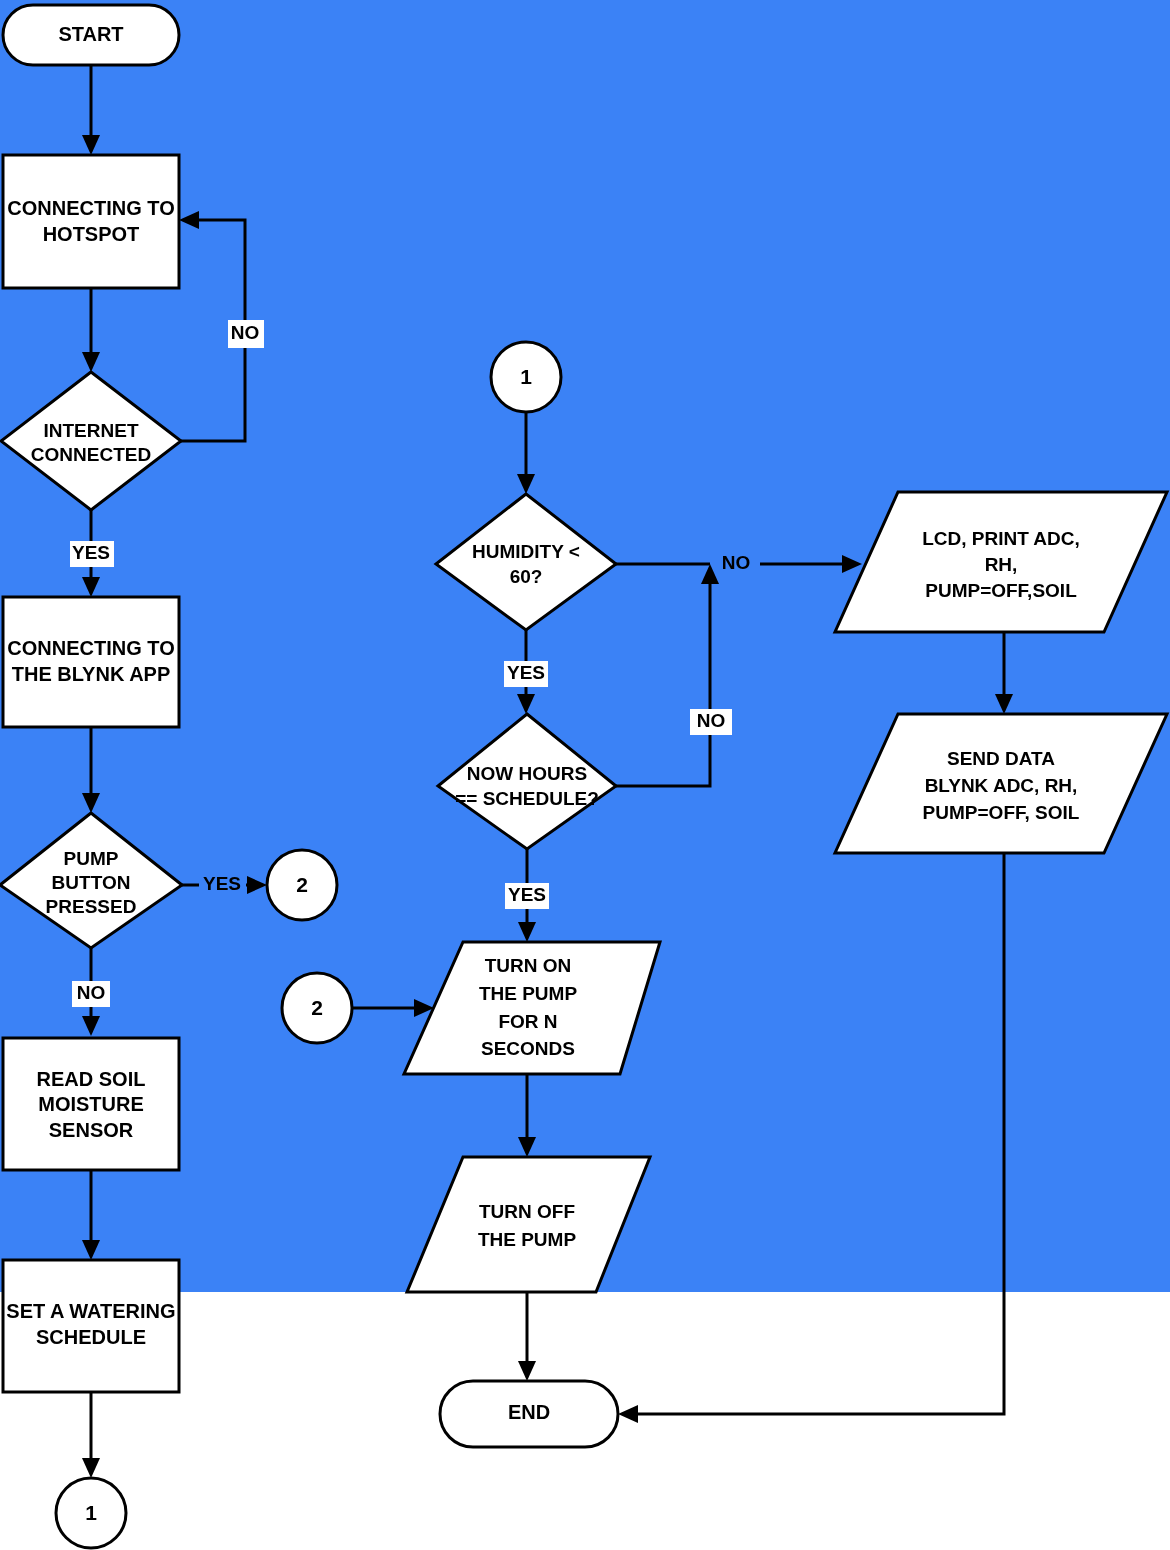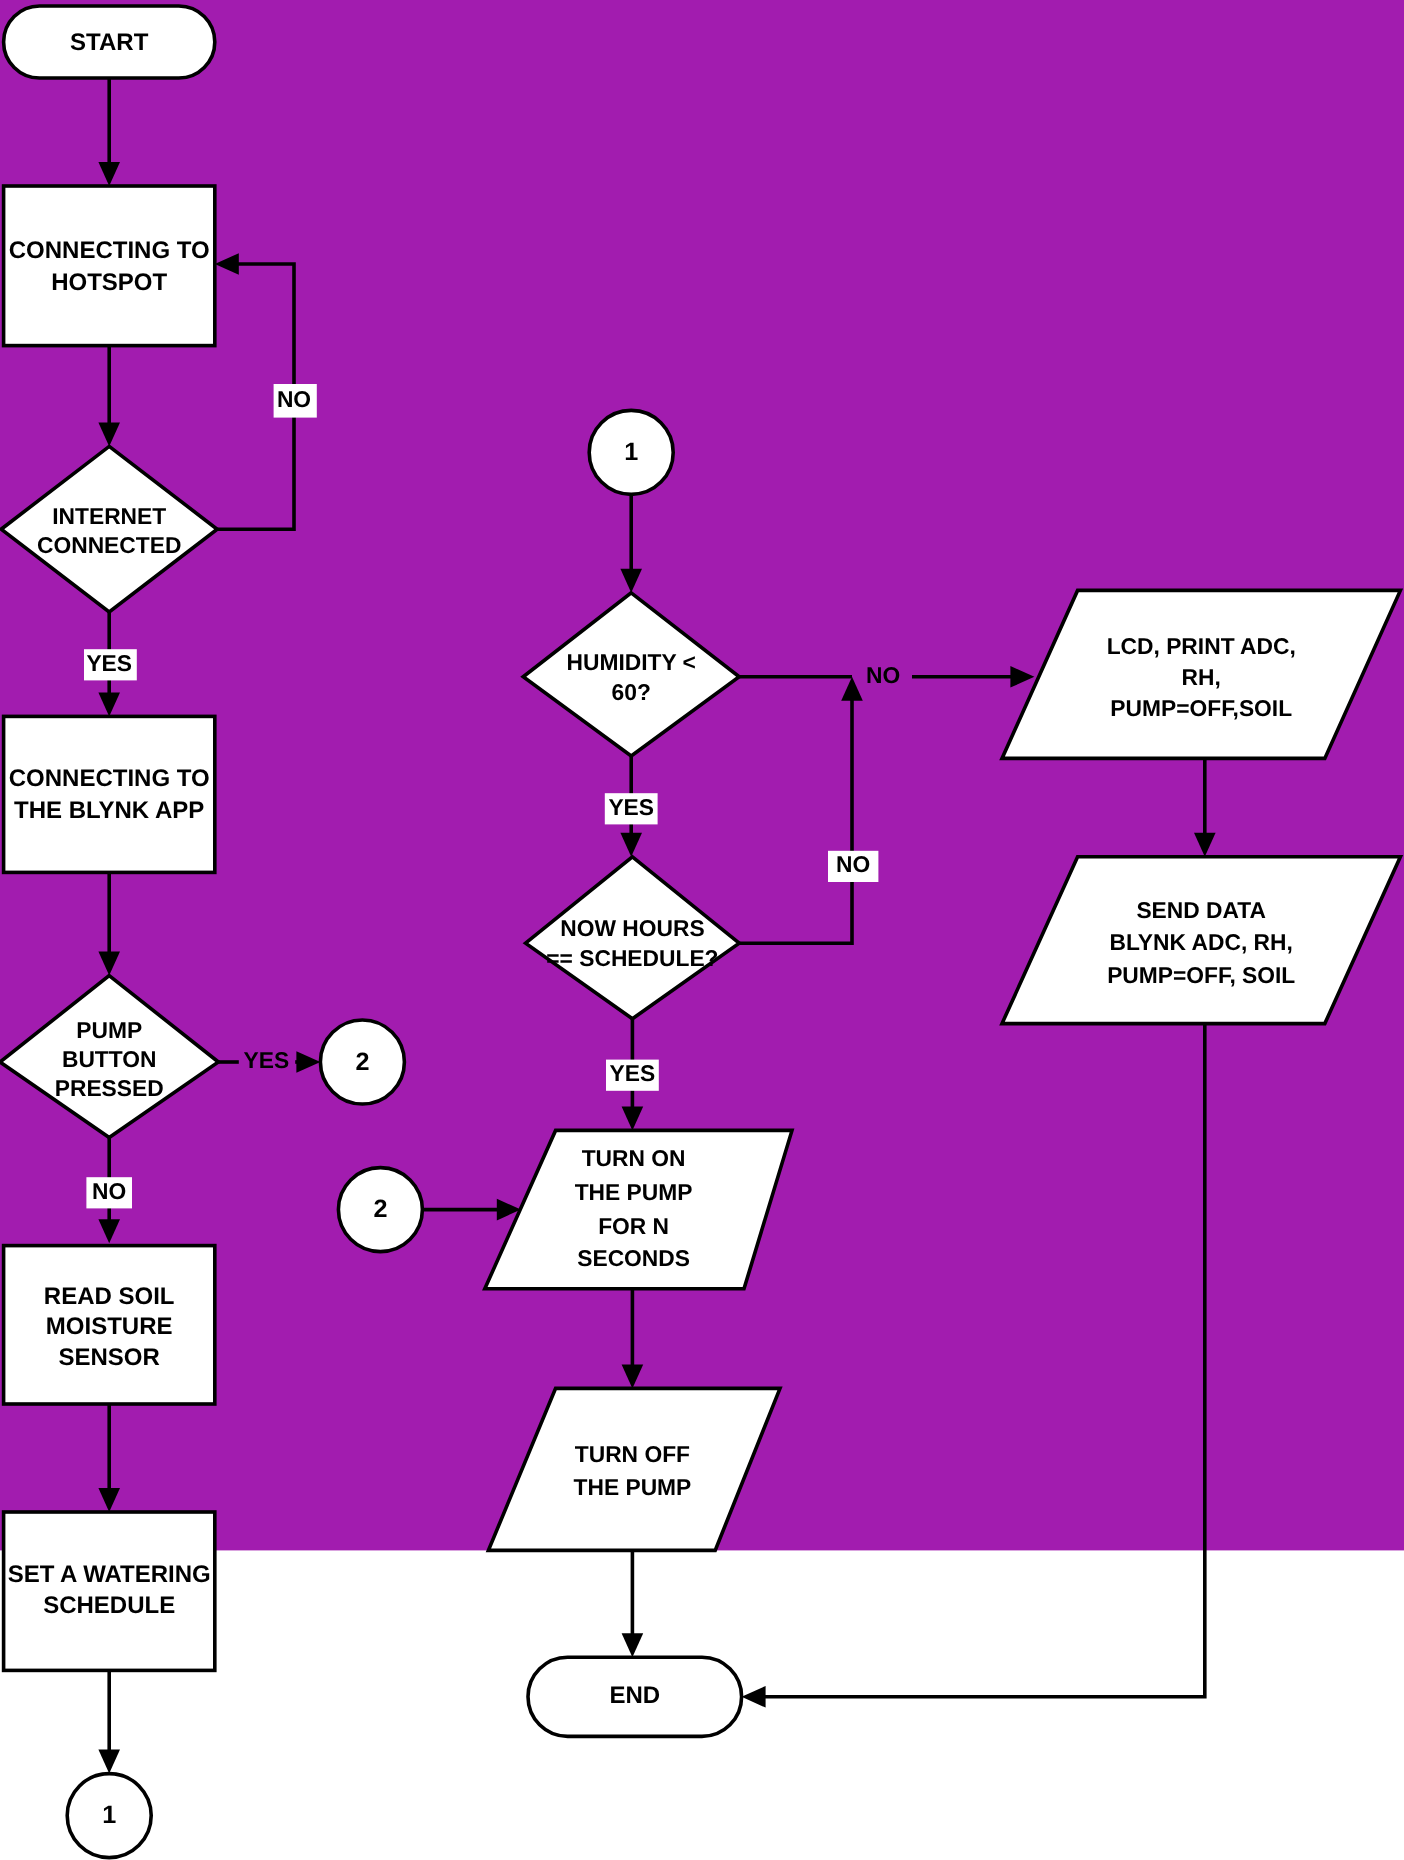--- a/index.html
+++ b/index.html
@@ -10,21 +10,21 @@
   body {
     width: 1170px;
     height: 1550px;
     font-family: "Liberation Sans", sans-serif;
     overflow: hidden;
   }
   #flowchart-root {
     position: relative;
     width: 1170px;
     height: 1292px;
-    background: #a21caf;
+    background: #3b82f6;
   }
   svg.chart-svg {
     position: absolute;
     top: 0;
     left: 0;
     width: 1170px;
     height: 1550px;
     display: block;
   }
   .shape-outline {

